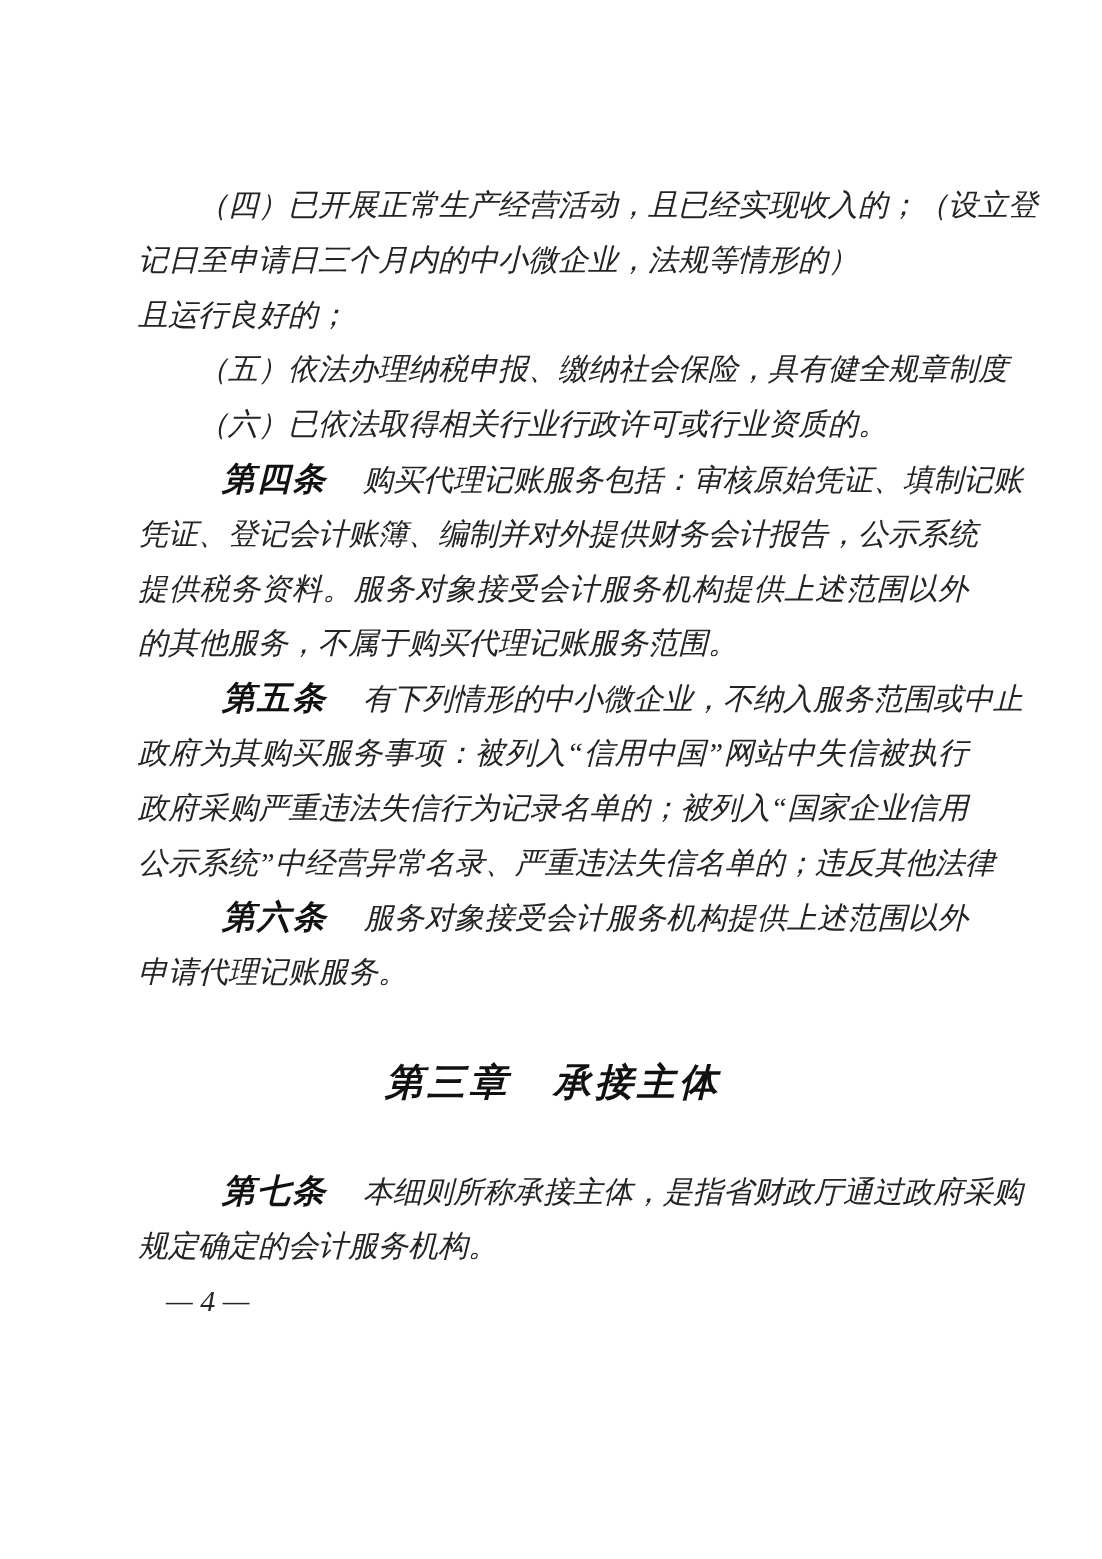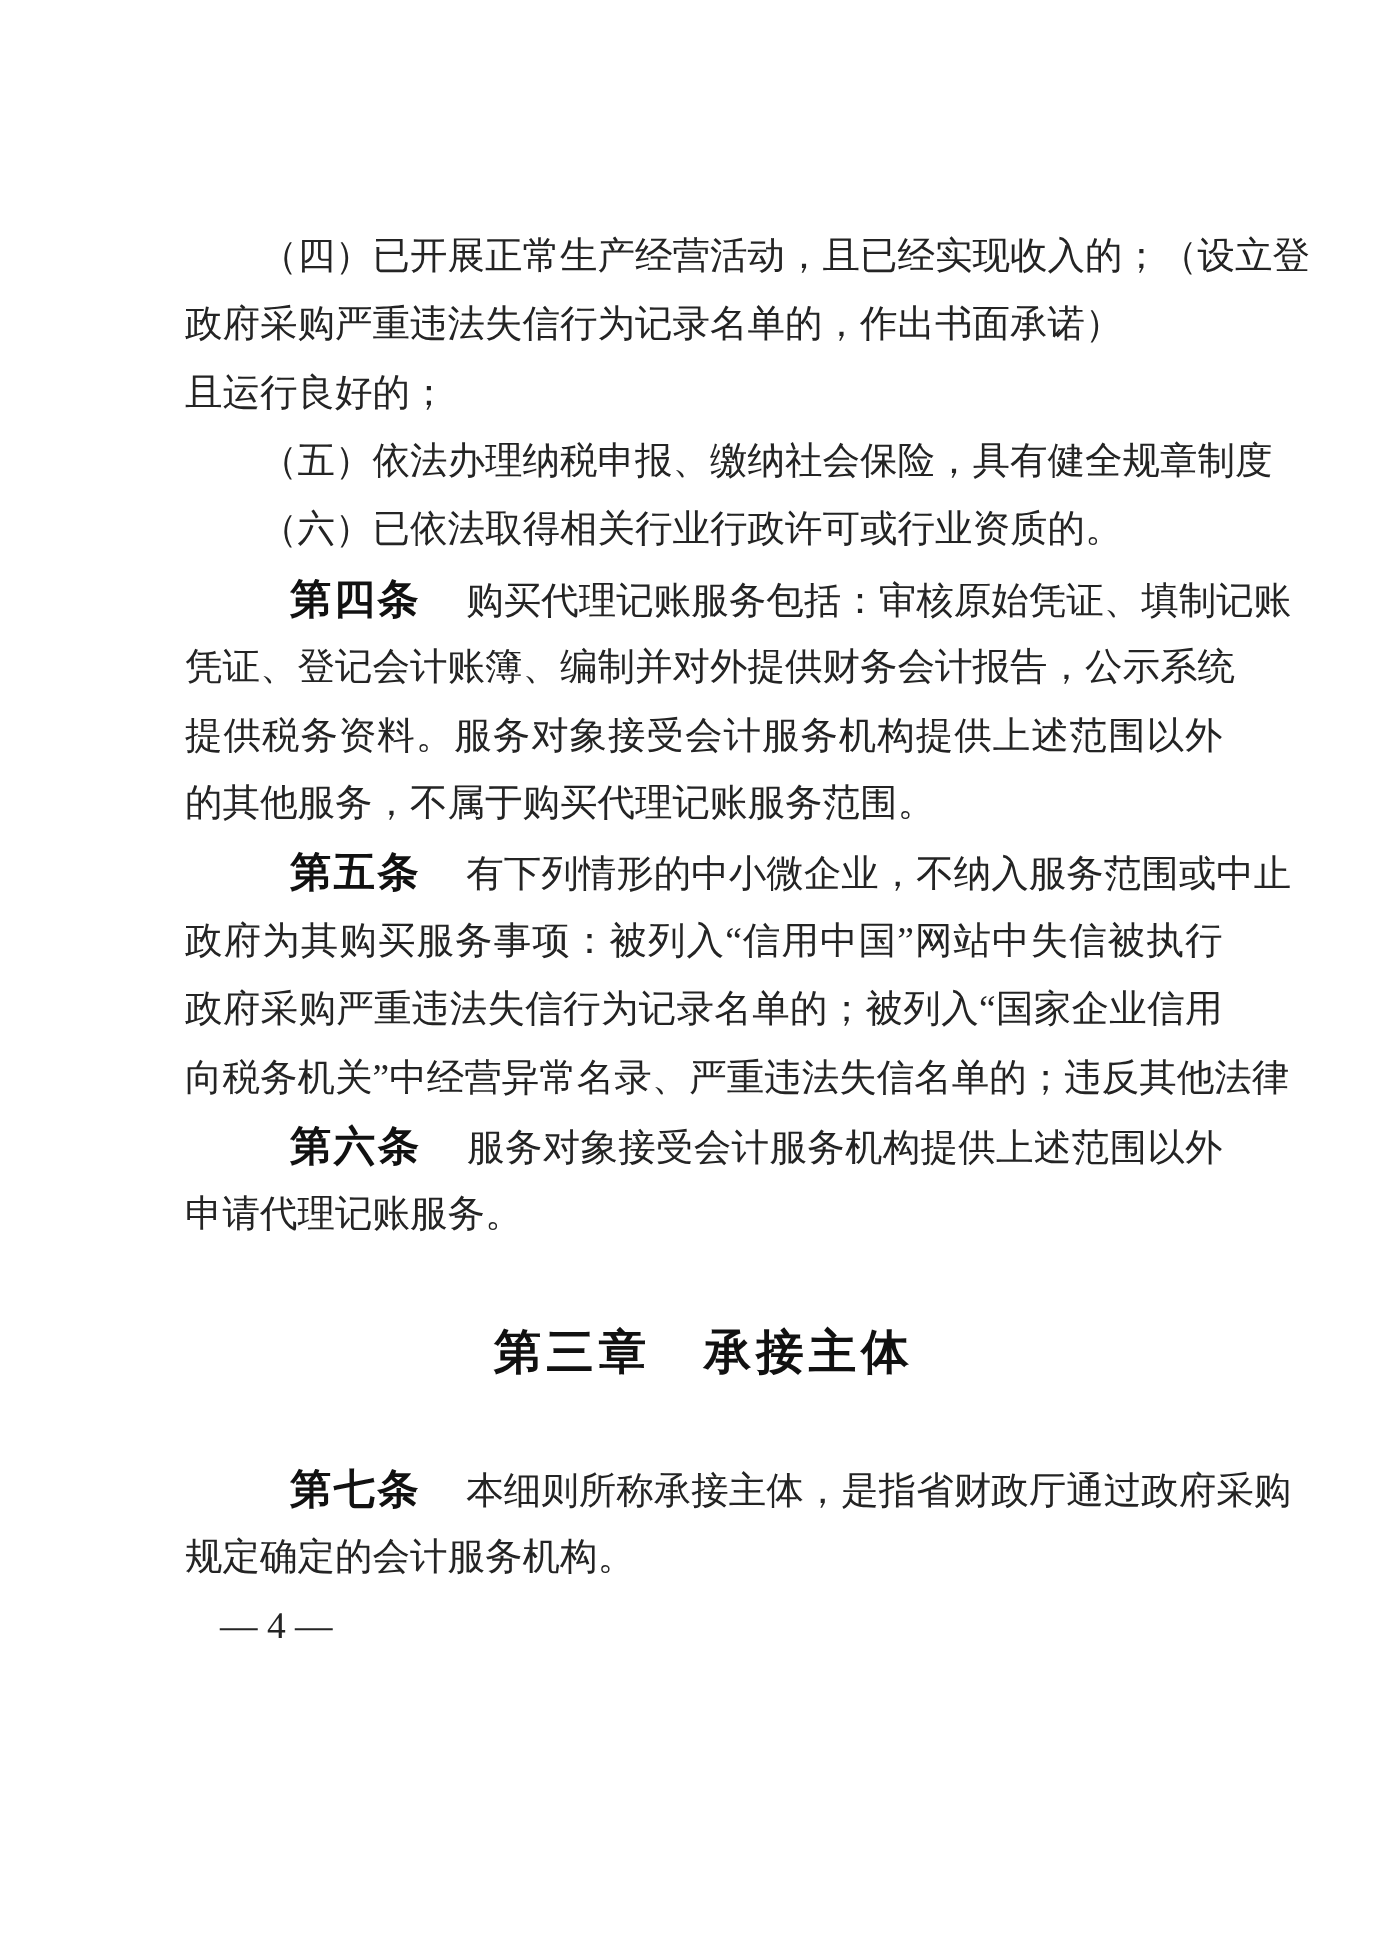--- a/index.html
+++ b/index.html
@@ -9,23 +9,24 @@
   }
   .page {
     position: relative;
     width: 1102px;
     height: 1559px;
     background: #ffffff;
     overflow: hidden;
   }
   .content {
     position: absolute;
-    left: 148px;
+    left: 138px;
     top: 178px;
     width: 830px;
+    font-style: italic;
   }
   .line {
     font-family: "Liberation Serif", "DejaVu Serif", serif;
     font-size: 30px;
     line-height: 54.8px;
     height: 54.8px;
     color: #242424;
     text-align: justify;
     text-align-last: justify;
     text-justify: inter-character;
@@ -72,34 +73,34 @@
     white-space: nowrap;
   }
 </style>
 </head>
 <body>
 
 <div class="page">
   <div class="content">
 
     <div class="line indent"><span>（四）已开展正常生产经营活动，且已经实现收入的；（设立登</span></div>
-    <div class="line last"><span>政府采购严重违法失信行为记录名单的，作出书面承诺）</span></div>
+    <div class="line last"><span>记日至申请日三个月内的中小微企业，法规等情形的）</span></div>
     <div class="line last"><span>且运行良好的；</span></div>
     <div class="line indent"><span>（五）依法办理纳税申报、缴纳社会保险，具有健全规章制度</span></div>
     <div class="line indent last"><span>（六）已依法取得相关行业行政许可或行业资质的。</span></div>
 
     <div class="line indent"><span class="article-num">第四条</span><span>购买代理记账服务包括：审核原始凭证、填制记账</span></div>
     <div class="line"><span>凭证、登记会计账簿、编制并对外提供财务会计报告，公示系统</span></div>
     <div class="line"><span>提供税务资料。服务对象接受会计服务机构提供上述范围以外</span></div>
     <div class="line last"><span>的其他服务，不属于购买代理记账服务范围。</span></div>
 
     <div class="line indent"><span class="article-num">第五条</span><span>有下列情形的中小微企业，不纳入服务范围或中止</span></div>
     <div class="line"><span>政府为其购买服务事项：被列入“信用中国”网站中失信被执行</span></div>
     <div class="line"><span>政府采购严重违法失信行为记录名单的；被列入“国家企业信用</span></div>
-    <div class="line"><span>向税务机关”中经营异常名录、严重违法失信名单的；违反其他法律</span></div>
+    <div class="line"><span>公示系统”中经营异常名录、严重违法失信名单的；违反其他法律</span></div>
 
     <div class="line indent"><span class="article-num">第六条</span><span>服务对象接受会计服务机构提供上述范围以外</span></div>
     <div class="line last"><span>申请代理记账服务。</span></div>
 
     <div class="chapter-heading">第三章　承接主体</div>
 
     <div class="line indent"><span class="article-num">第七条</span><span>本细则所称承接主体，是指省财政厅通过政府采购</span></div>
     <div class="line last"><span>规定确定的会计服务机构。</span></div>
 
     <div class="page-number">— 4 —</div>

